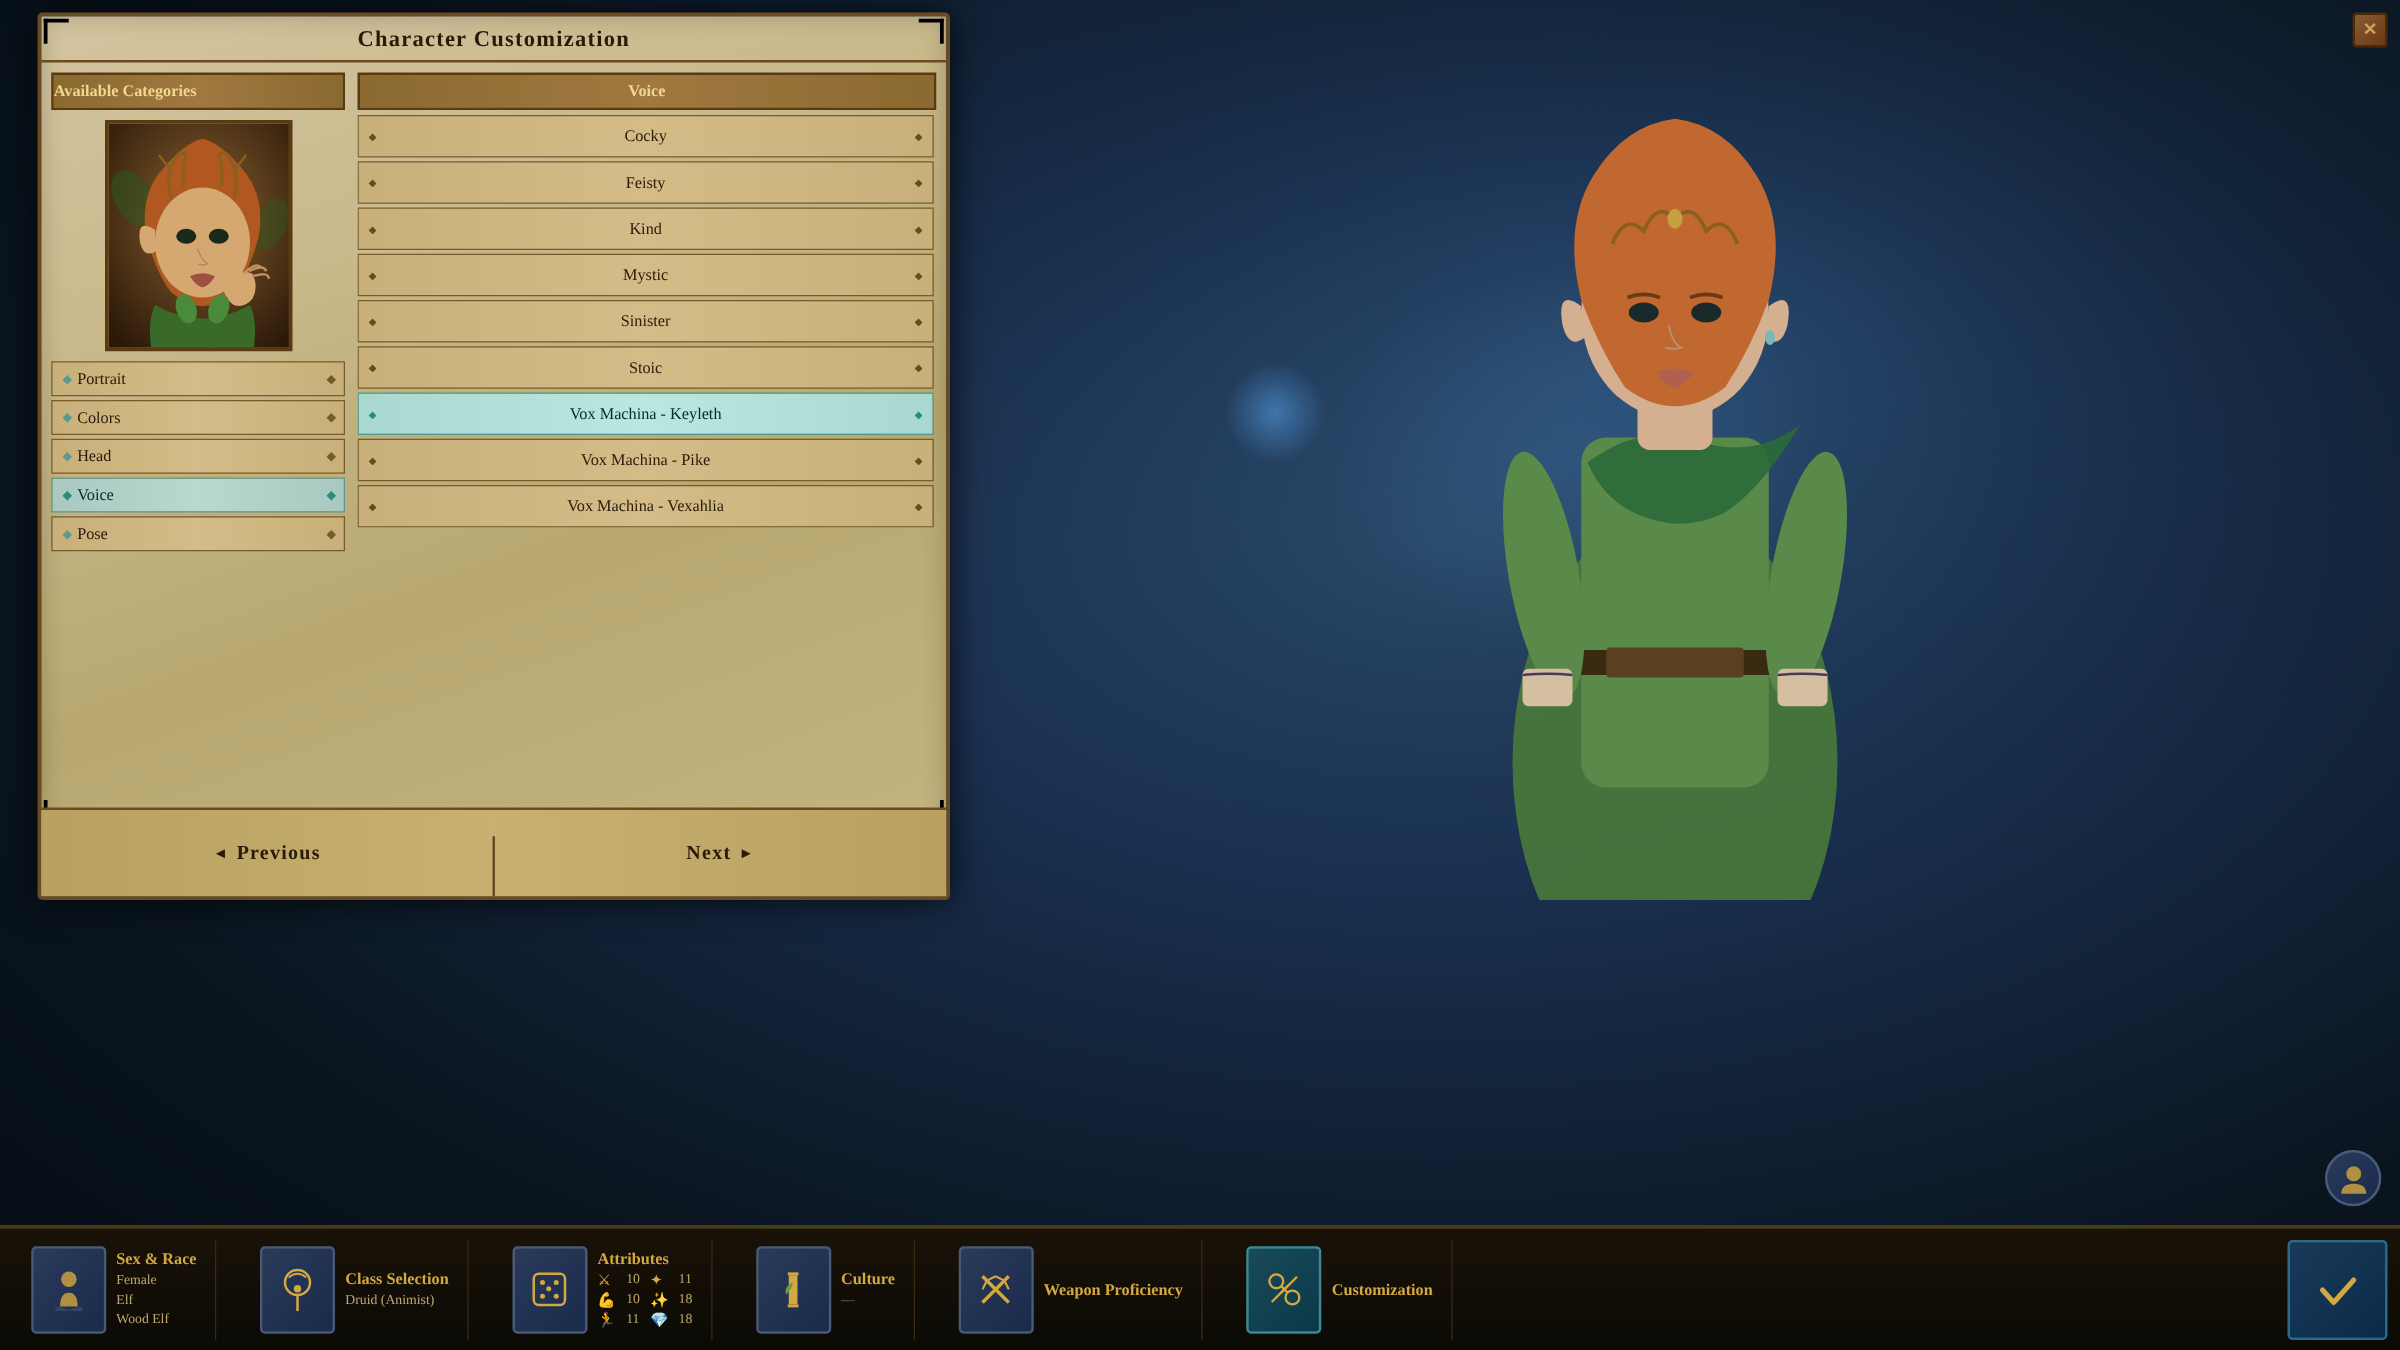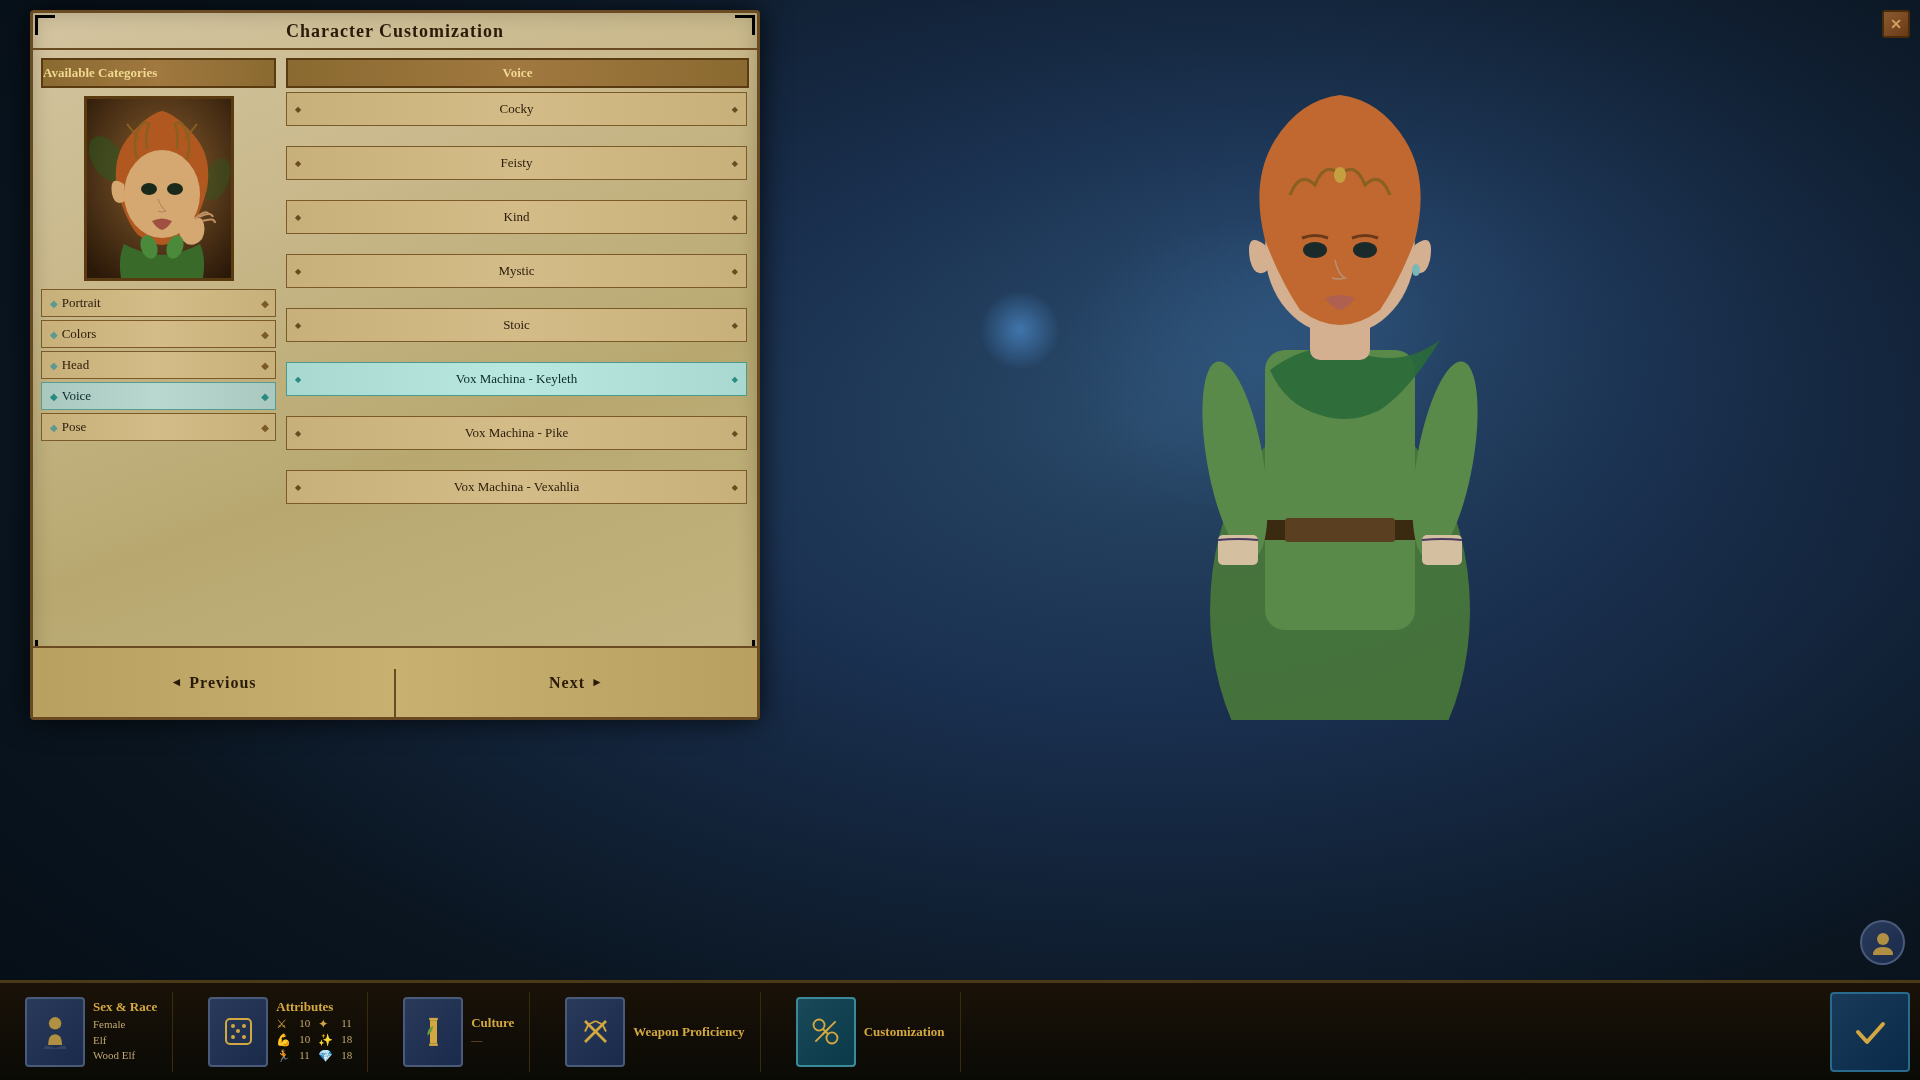--- a/index.html
+++ b/index.html
@@ -160,21 +160,21 @@
       padding: 5px 0;
       color: #f0d890;
       font-size: 13px;
       font-weight: bold;
       margin-bottom: 4px;
     }
 
     .voice-options {
       display: flex;
       flex-direction: column;
-      gap: 20px;
+      gap: 3px;
       overflow-y: auto;
       padding-right: 2px;
     }
 
     .voice-option {
       background: linear-gradient(90deg, #c8b07a 0%, #d4bc88 50%, #c8b07a 100%);
       border: 1.5px solid #7a5a28;
       padding: 8px 10px;
       text-align: center;
       color: #2a1a08;
@@ -583,20 +583,23 @@
         <div class="voice-option">
             <span>Feisty</span>
           </div>
         <div class="voice-option">
             <span>Kind</span>
           </div>
         <div class="voice-option">
             <span>Mystic</span>
           </div>
         <div class="voice-option">
+            <span>Sinister</span>
+          </div>
+        <div class="voice-option">
             <span>Stoic</span>
           </div>
         <div class="voice-option selected">
             <span>Vox Machina - Keyleth</span>
           </div>
         <div class="voice-option">
             <span>Vox Machina - Pike</span>
           </div>
         <div class="voice-option">
             <span>Vox Machina - Vexahlia</span>
@@ -637,20 +640,35 @@
     <div class="status-text">
       <div class="status-label">Sex &amp; Race</div>
       <div class="status-value">
         <div>Female</div>
         <div>Elf</div>
         <div>Wood Elf</div>
       </div>
     </div>
   </div>
 
+  <div class="status-section">
+    <div class="status-icon">
+      <svg width="35" height="35" viewBox="0 0 35 35">
+
+        <circle cx="17" cy="12" r="10" fill="none" stroke="#d4a840" stroke-width="2"></circle>
+        <path d="M17 22 L17 35" stroke="#d4a840" stroke-width="2"></path>
+        <path d="M10 8 Q17 2 24 8" stroke="#d4a840" stroke-width="1.5" fill="none"></path>
+        <circle cx="17" cy="17" r="3" fill="#d4a840"></circle>
+      </svg>
+    </div>
+    <div class="status-text">
+      <div class="status-label">Class Selection</div>
+      <div class="status-value">Druid (Animist)</div>
+    </div>
+  </div>
 
   <div class="status-section">
     <div class="status-icon">
       <svg width="35" height="35" viewBox="0 0 35 35">
 
         <rect x="5" y="5" width="25" height="25" rx="4" fill="none" stroke="#d4a840" stroke-width="2"></rect>
         <circle cx="12" cy="12" r="2" fill="#d4a840"></circle>
         <circle cx="23" cy="12" r="2" fill="#d4a840"></circle>
         <circle cx="17" cy="17" r="2" fill="#d4a840"></circle>
         <circle cx="12" cy="23" r="2" fill="#d4a840"></circle>

